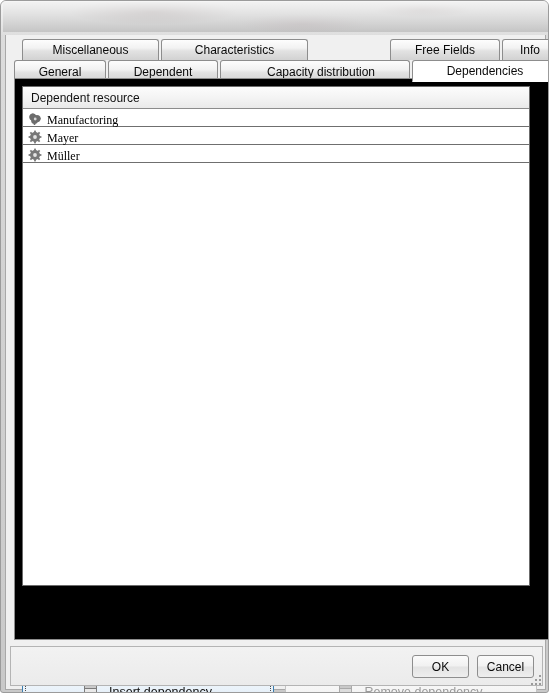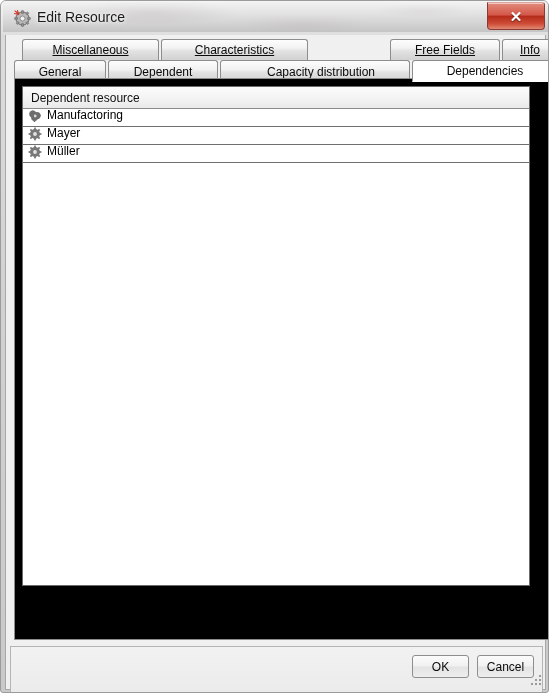--- a/index.html
+++ b/index.html
@@ -120,21 +120,21 @@
     border-radius: 3px 3px 0 0;
     display: flex;
     align-items: center;
     justify-content: center;
     font-size: 12px;
     color: #0a0a0a;
     cursor: default;
     overflow: hidden;
     white-space: nowrap;
   }
-  .tab.row1 { height: 21px; top: 0; text-decoration: underline; }
+  .tab.row1 { height: 21px; top: 0; }
   .tab.row2 { height: 22px; top: 21px; }
   .tab.selected {
     background: #ffffff;
     border-color: #8d8d8d;
     border-bottom: 1px solid #ffffff;
     z-index: 5;
   }
 
   
   .tabpage {
@@ -170,24 +170,25 @@
     cursor: pointer;
   }
   .list-body {
     position: relative;
   }
   .list-row {
     height: 18px;
     box-sizing: border-box;
     border-bottom: 1px solid #6f6f6f;
     display: flex;
-    align-items: flex-start;
+    align-items: flex-end;
     padding-left: 5px;
     background: #ffffff;
     cursor: default;
+    font-family: Liberation Serif, serif;
   }
   .row-icon {
     width: 14px; height: 14px;
     margin-right: 5px;
     flex: 0 0 auto;
     display: block;
   }
   .row-label {
     font-size: 12px;
     color: #000;
@@ -241,21 +242,21 @@
     flex: 0 0 auto;
     display: block;
   }
 
   
   .bottombar {
     position: absolute;
     left: 4px;
     top: 611px;
     width: 533px;
-    height: 48px;
+    height: 40px;
     box-sizing: border-box;
     background: linear-gradient(to bottom, #f2f2f2, #ebebeb);
     border: 1px solid #b4b4b4;
   }
   .btn-dlg {
     position: absolute;
     top: 8px;
     width: 57px;
     height: 23px;
     box-sizing: border-box;
@@ -280,44 +281,20 @@
   }
 </style>
 </head>
 <body>
 
 <div class="window">
 
   <div class="titlebar-blur"></div>
   <div class="frame-glow"></div>
 
-  <div class="titlebar">
-    <svg class="title-icon" viewBox="0 0 18 18">
-      <g>
-        <circle cx="9.5" cy="9.5" r="6.6" fill="#b9b9b9" stroke="#6e6e6e" stroke-width="1"></circle>
-        <g fill="#8f8f8f" stroke="#6e6e6e" stroke-width="0.6">
-          <rect x="8.5" y="1.6" width="2" height="3" rx="0.4"></rect>
-          <rect x="8.5" y="14.4" width="2" height="3" rx="0.4"></rect>
-          <rect x="1.6" y="8.5" width="3" height="2" rx="0.4"></rect>
-          <rect x="14.4" y="8.5" width="3" height="2" rx="0.4"></rect>
-          <rect x="3.4" y="3.4" width="2.6" height="2" rx="0.4" transform="rotate(45 4.7 4.4)"></rect>
-          <rect x="13" y="13" width="2.6" height="2" rx="0.4" transform="rotate(45 14.3 14)"></rect>
-          <rect x="13" y="3.4" width="2.6" height="2" rx="0.4" transform="rotate(-45 14.3 4.4)"></rect>
-          <rect x="3.4" y="13" width="2.6" height="2" rx="0.4" transform="rotate(-45 4.7 14)"></rect>
-        </g>
-        <circle cx="9.5" cy="9.5" r="2.5" fill="#efefef" stroke="#7a7a7a" stroke-width="0.8"></circle>
-        <path d="M2 2 L6 5 M1.5 4.5 L5.5 5.5 M4.5 1.5 L5.5 5.5" stroke="#d9382a" stroke-width="1.1" fill="none" stroke-linecap="round"></path>
-      </g>
-    </svg>
-    <div class="title-text">Edit Resource</div>
-
-    <div class="close-btn">
-      <span class="close-x">✕</span>
-    </div>
-  </div>
 
   <div class="client">
 
     <div class="tabstrip">
 
       <div class="tab row1" style="left:8px;  width:137px;">
           <span>Miscellaneous</span>
         </div>
       <div class="tab row1" style="left:147px; width:147px;">
           <span>Characteristics</span>

